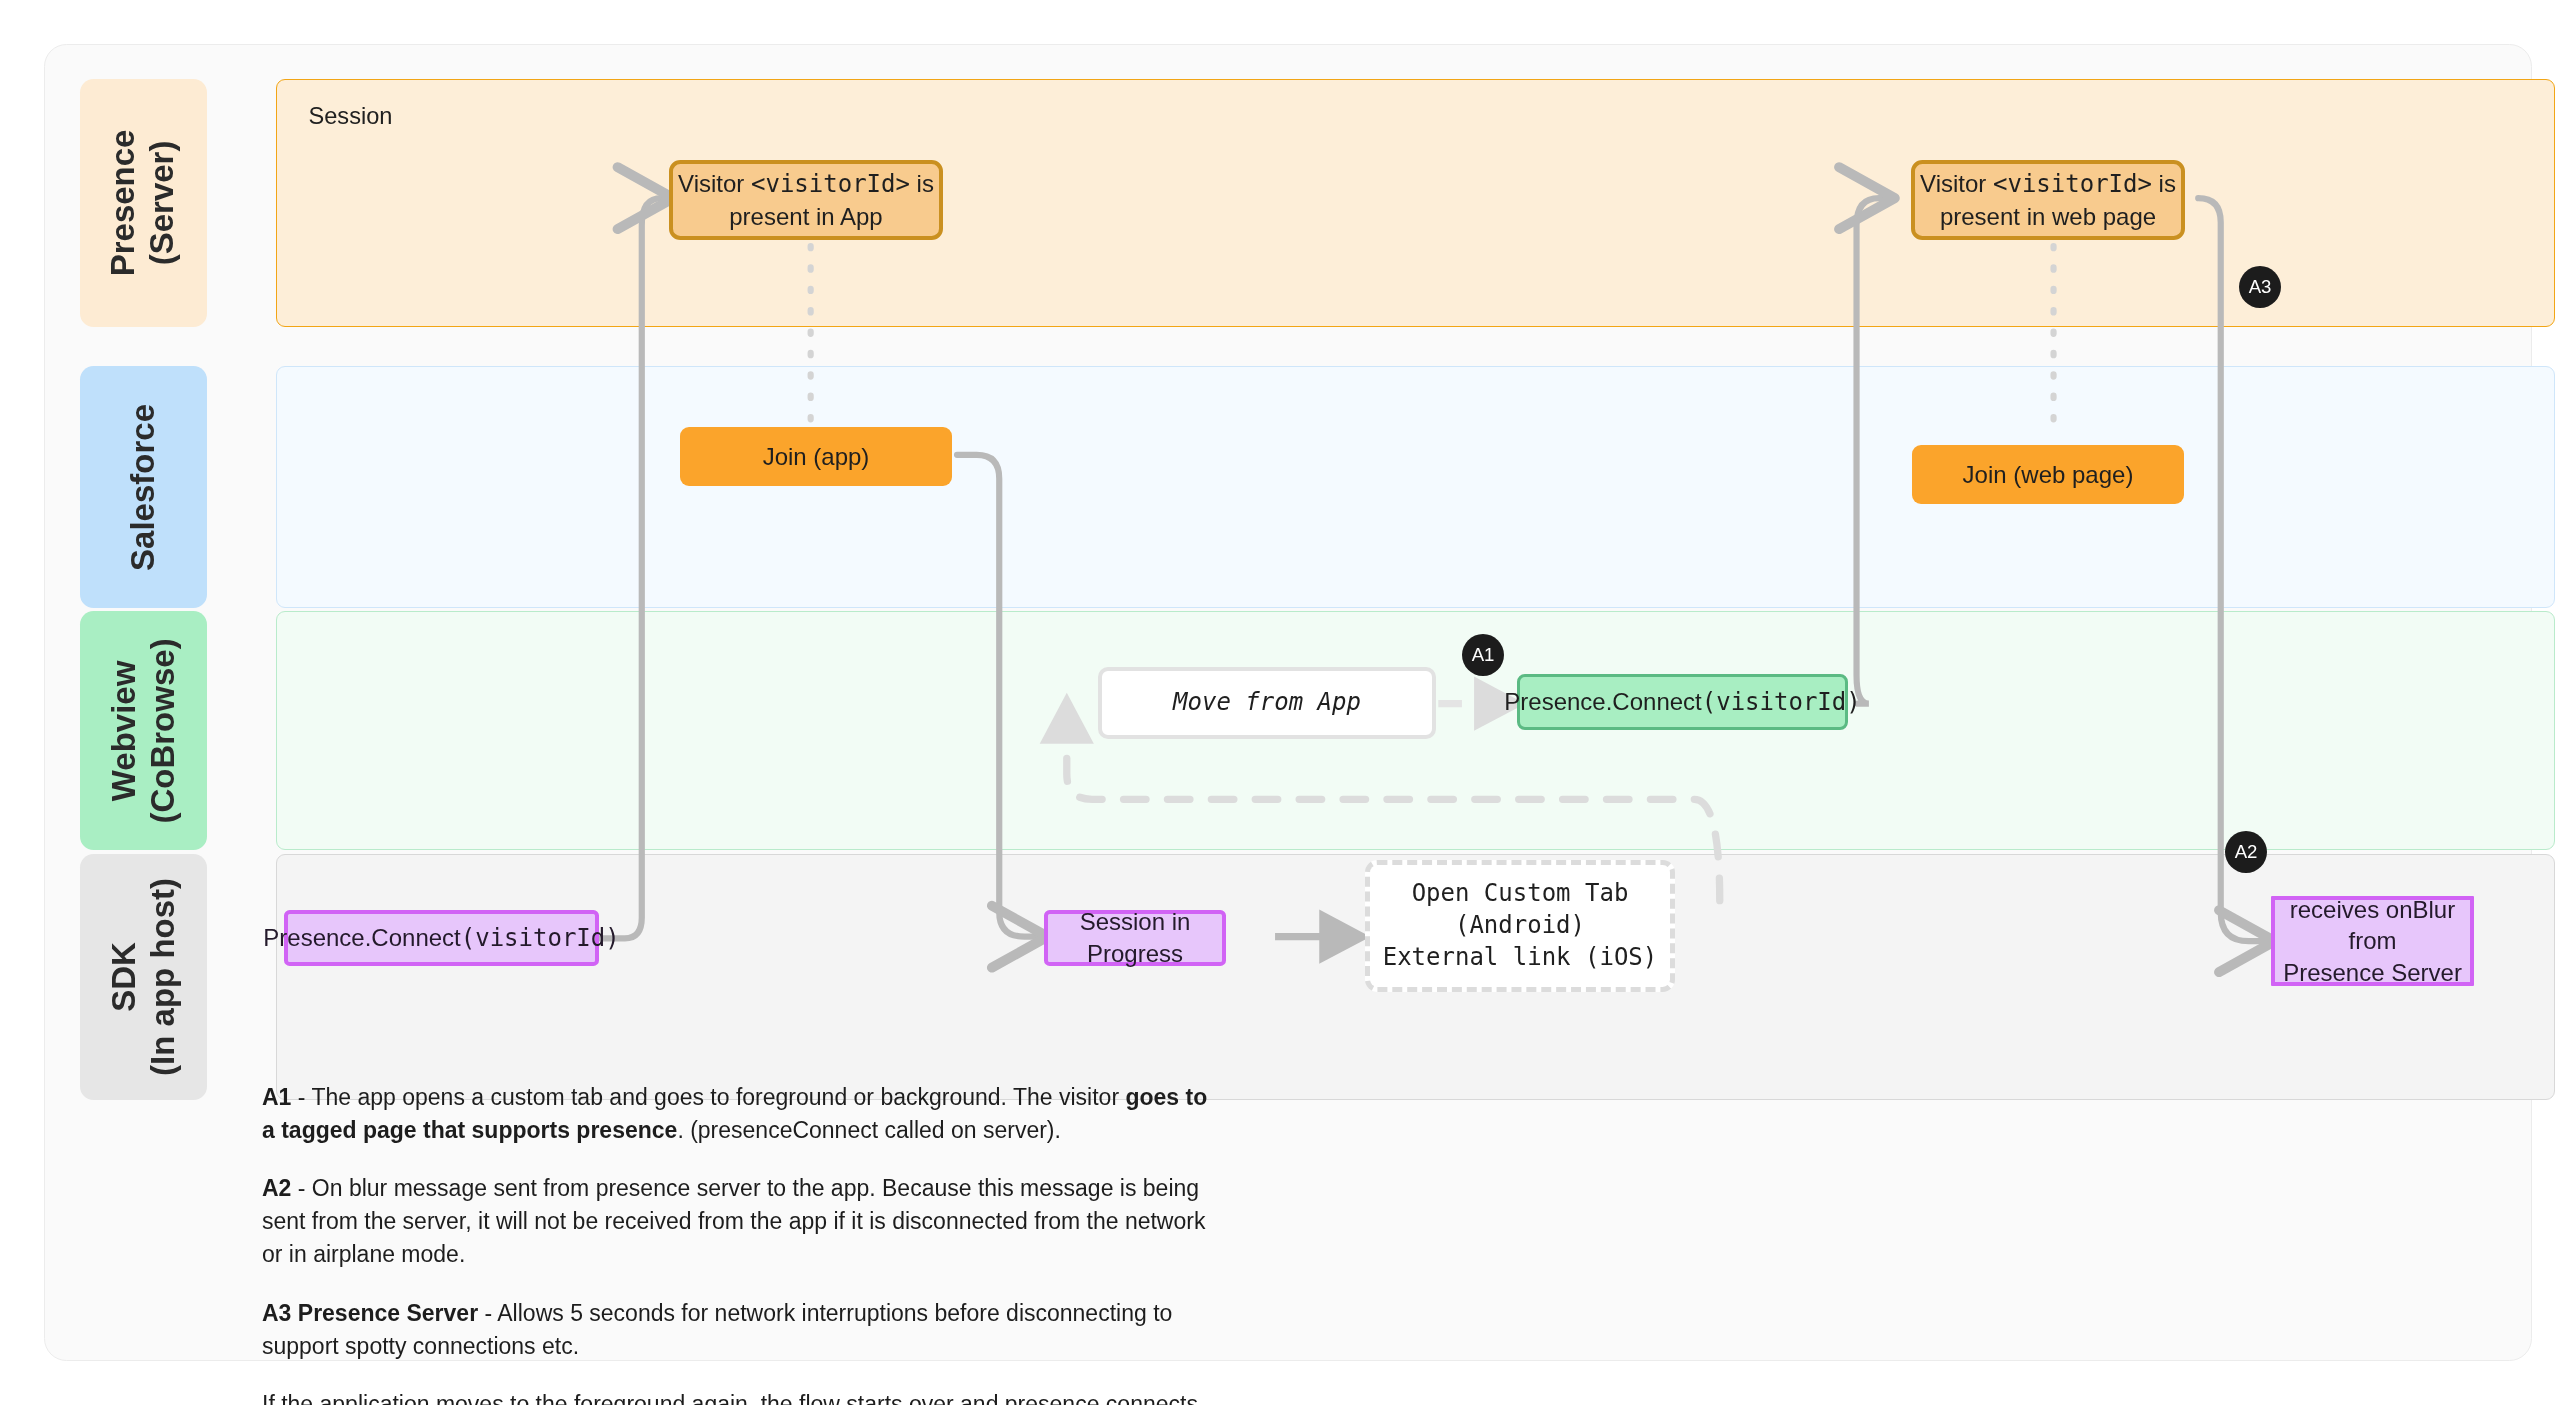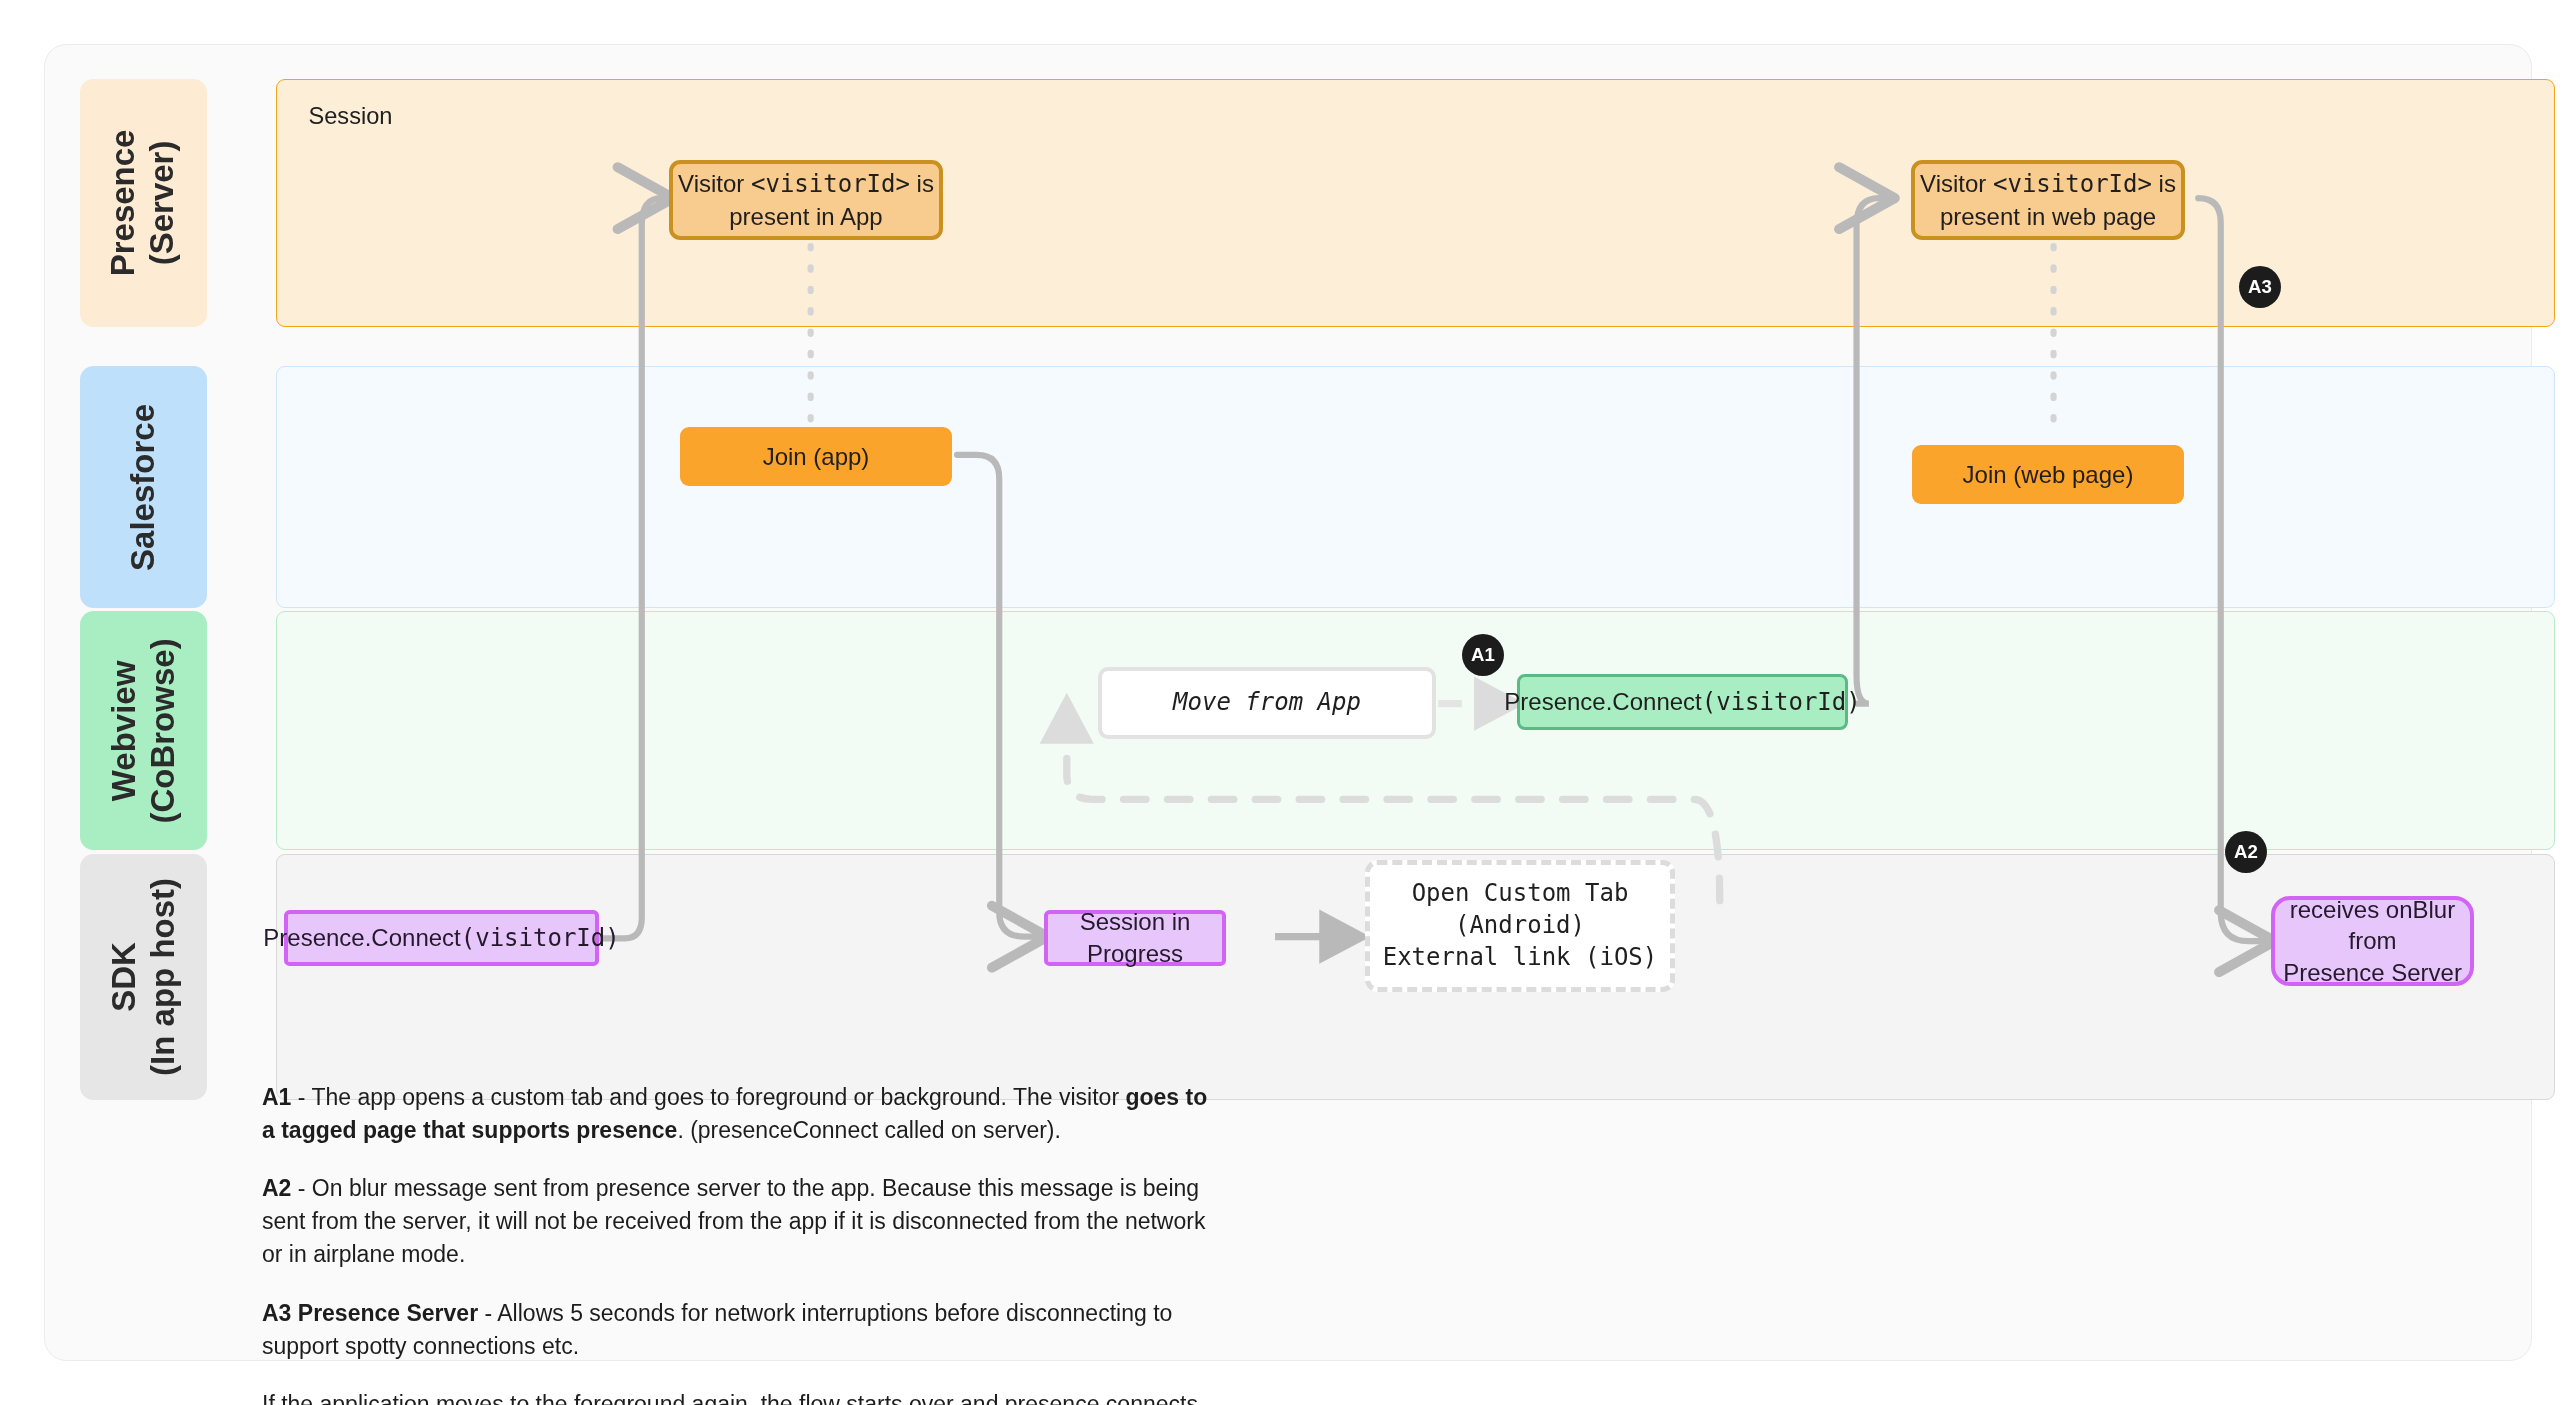--- a/index.html
+++ b/index.html
@@ -80,21 +80,21 @@
   .node-green{
     background:#a8eec2;
     border:3.9px solid #5bba83;
     border-radius:7.9px;
     color:#1f1f1f;
     font-size:24px;
   }
   .node-purple{
     background:#e7c6fb;
     border:4.5px solid #d163f5;
-    border-radius:19px;
+    border-radius:1px;
     color:#241a2b;
     font-size:24px;
   }
   .node-purple.sq{ border-radius:5.6px; }
   .node-white{
     background:#ffffff;
     border:4.5px solid #e2e2e2;
     border-radius:10px;
     color:#1f1f1f;
     font-size:24px;
@@ -111,21 +111,20 @@
   
   .badge{
     position:absolute;
     width:42px;height:42px;
     border-radius:50%;
     background:#1c1c1c;
     color:#ffffff;
     font-size:18.6px;
     display:flex;align-items:center;justify-content:center;
     z-index:20;
-    font-weight:bold;
   }
 
   
   .notes{
     position:absolute;
     left:262px; top:1081px;
     width:946px;
     font-size:23px;
     color:#1d1d1d;
     line-height:1.44;

